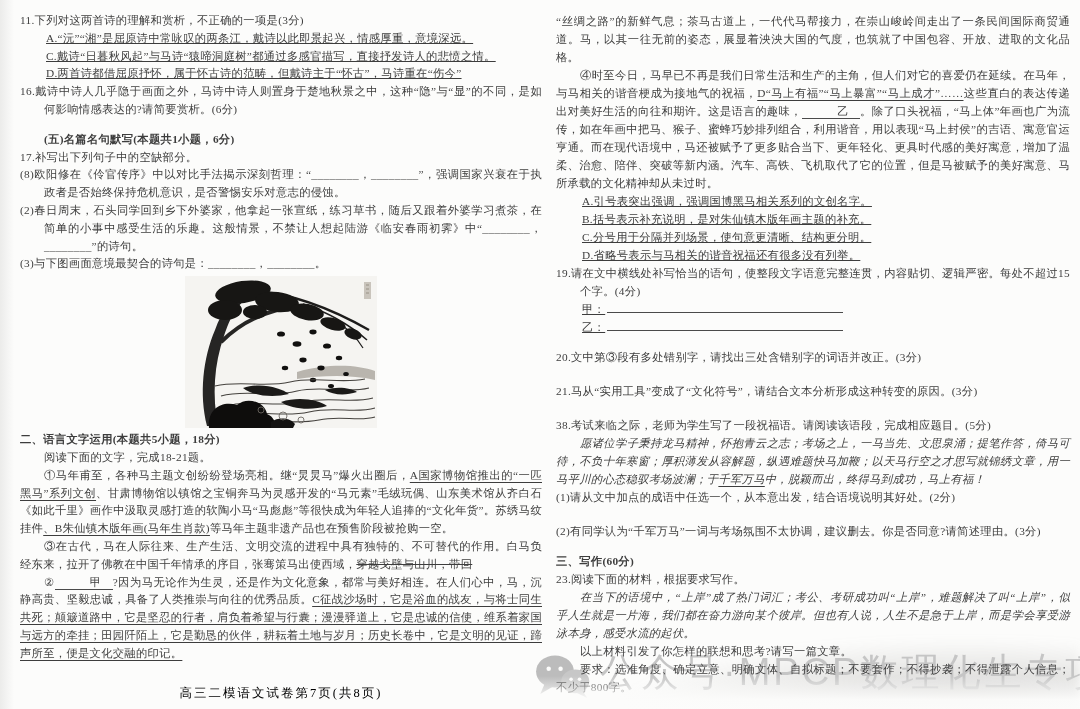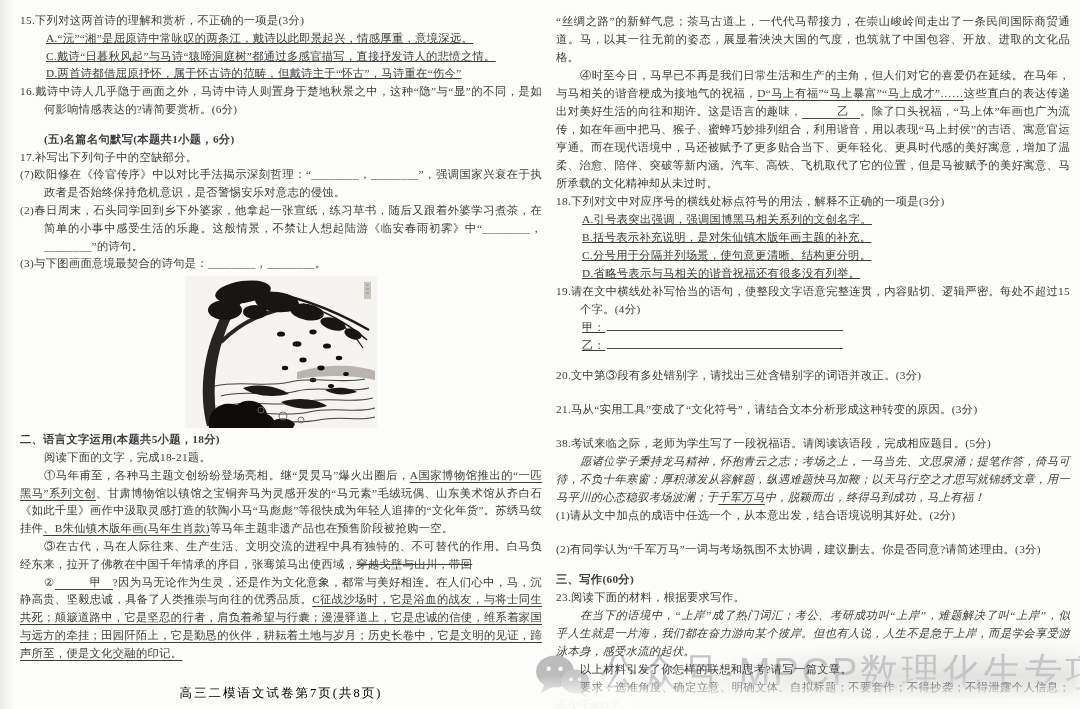--- a/index.html
+++ b/index.html
@@ -64,29 +64,29 @@
         <circle cx="21" cy="26" r="3.2" fill="#fcfcfb"></circle>
         <circle cx="38" cy="26" r="3.2" fill="#fcfcfb"></circle>
         <circle cx="53" cy="41" r="2.6" fill="#fcfcfb"></circle>
         <circle cx="65" cy="41" r="2.6" fill="#fcfcfb"></circle>
       </svg>
     </span>
     <span class="wm-text">公众号·MPCP数理化生专项专题</span>
   </div>
 
   <div class="col left">
-    <p class="hang">15.下列对这两首诗的理解和赏析，不正确的一项是(3分)</p>
+    <p class="hang">11.下列对这两首诗的理解和赏析，不正确的一项是(3分)</p>
     <p class="opt">A.“沅”“湘”是屈原诗中常咏叹的两条江，戴诗以此即景起兴，情感厚重，意境深远。</p>
     <p class="opt">C.戴诗“日暮秋风起”与马诗“猿啼洞庭树”都通过多感官描写，直接抒发诗人的悲愤之情。</p>
     <p class="opt">D.两首诗都借屈原抒怀，属于怀古诗的范畴，但戴诗主于“怀古”，马诗重在“伤今”</p>
     <p class="hang">16.戴诗中诗人几乎隐于画面之外，马诗中诗人则置身于楚地秋景之中，这种“隐”与“显”的不同，是如何影响情感表达的?请简要赏析。(6分)</p>
 
     <p class="sec pad gapS">(五)名篇名句默写(本题共1小题，6分)</p>
     <p>17.补写出下列句子中的空缺部分。</p>
-    <p class="hang">(7)欧阳修在《伶官传序》中以对比手法揭示深刻哲理：“________，________”，强调国家兴衰在于执政者是否始终保持危机意识，是否警惕安乐对意志的侵蚀。</p>
+    <p class="hang">(8)欧阳修在《伶官传序》中以对比手法揭示深刻哲理：“________，________”，强调国家兴衰在于执政者是否始终保持危机意识，是否警惕安乐对意志的侵蚀。</p>
     <p class="hang">(2)春日周末，石头同学回到乡下外婆家，他拿起一张宣纸，练习草书，随后又跟着外婆学习煮茶，在简单的小事中感受生活的乐趣。这般情景，不禁让人想起陆游《临安春雨初霁》中“________，________”的诗句。</p>
     <p class="hang">(3)与下图画面意境最契合的诗句是：________，________。</p>
 
     <div class="painting">
       <svg width="192" height="152" viewBox="0 0 192 152">
         <rect x="0" y="0" width="192" height="152" fill="#f5f4f1"></rect>
 
         <path d="M112 96 C145 87 172 89 190 95 L190 104 C162 98 136 100 112 103 Z" fill="#b9b5ae"></path>
 
         <path d="M22 150 C14 118 18 82 30 54 C37 35 46 21 64 11 L70 16 C52 27 45 42 39 60 C29 88 27 120 33 150 Z" fill="#262524"></path>
@@ -155,21 +155,20 @@
     <p class="ind2"><span>③在古代，马在人际往来、生产生活、文明交流的进程中具有独特的、不可替代的作用。白马负经东来，拉开了佛教在中国千年情承的序目，张骞策马出使西域，</span><span class="st">穿越戈壁与山川，带回</span></p>
 
     <p class="ind2"><span>②</span><span class="bl">甲</span><span>?因为马无论作为生灵，还是作为文化意象，都常与美好相连。在人们心中，马，沉静高贵、坚毅忠诚，具备了人类推崇与向往的优秀品质。</span><span class="u">C征战沙场时，它是浴血的战友，与将士同生共死；颠簸道路中，它是坚忍的行者，肩负着希望与行囊；漫漫驿道上，它是忠诚的信使，维系着家国与远方的牵挂；田园阡陌上，它是勤恳的伙伴，耕耘着土地与岁月；历史长卷中，它是文明的见证，蹄声所至，便是文化交融的印记。</span></p>
   </div>
 
   <div class="col right">
     <p>“丝绸之路”的新鲜气息；茶马古道上，一代代马帮接力，在崇山峻岭间走出了一条民间国际商贸通道。马，以其一往无前的姿态，展显着泱泱大国的气度，也筑就了中国包容、开放、进取的文化品格。</p>
 
     <p class="ind2"><span>④时至今日，马早已不再是我们日常生活和生产的主角，但人们对它的喜爱仍在延续。在马年，与马相关的谐音梗成为接地气的祝福，</span><span class="u">D“马上有福”“马上暴富”“马上成才”……</span><span>这些直白的表达传递出对美好生活的向往和期许。这是语言的趣味，</span><span class="bl">乙</span><span>。除了口头祝福，“马上体”年画也广为流传，如在年画中把马、猴子、蜜蜂巧妙排列组合，利用谐音，用以表现“马上封侯”的吉语、寓意官运亨通。而在现代语境中，马还被赋予了更多贴合当下、更年轻化、更具时代感的美好寓意，增加了温柔、治愈、陪伴、突破等新内涵。汽车、高铁、飞机取代了它的位置，但是马被赋予的美好寓意、马所承载的文化精神却从未过时。</span></p>
 
-    <p class="hang">18.下列对文中对应序号的横线处标点符号的用法，解释不正确的一项是(3分)</p>
     <p class="opt">A.引号表突出强调，强调国博黑马相关系列的文创名字。</p>
     <p class="opt">B.括号表示补充说明，是对朱仙镇木版年画主题的补充。</p>
     <p class="opt">C.分号用于分隔并列场景，使句意更清晰、结构更分明。</p>
     <p class="opt">D.省略号表示与马相关的谐音祝福还有很多没有列举。</p>
 
     <p class="hang">19.请在文中横线处补写恰当的语句，使整段文字语意完整连贯，内容贴切、逻辑严密。每处不超过15个字。(4分)</p>
     <p class="opt"><span>甲：</span><span class="blankline"></span></p>
     <p class="opt"><span>乙：</span><span class="blankline"></span></p>
 
     <p class="hang gapM">20.文中第③段有多处错别字，请找出三处含错别字的词语并改正。(3分)</p>

